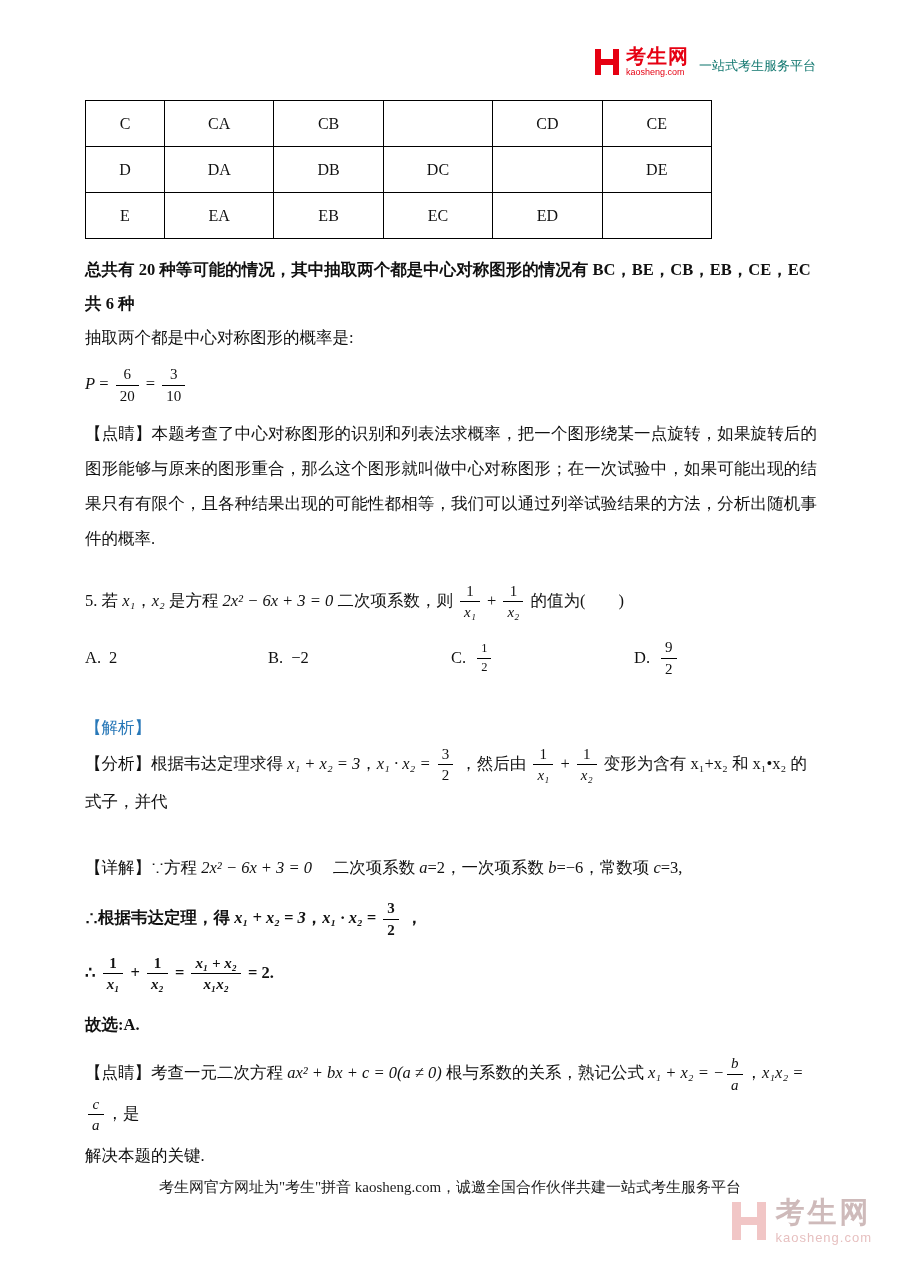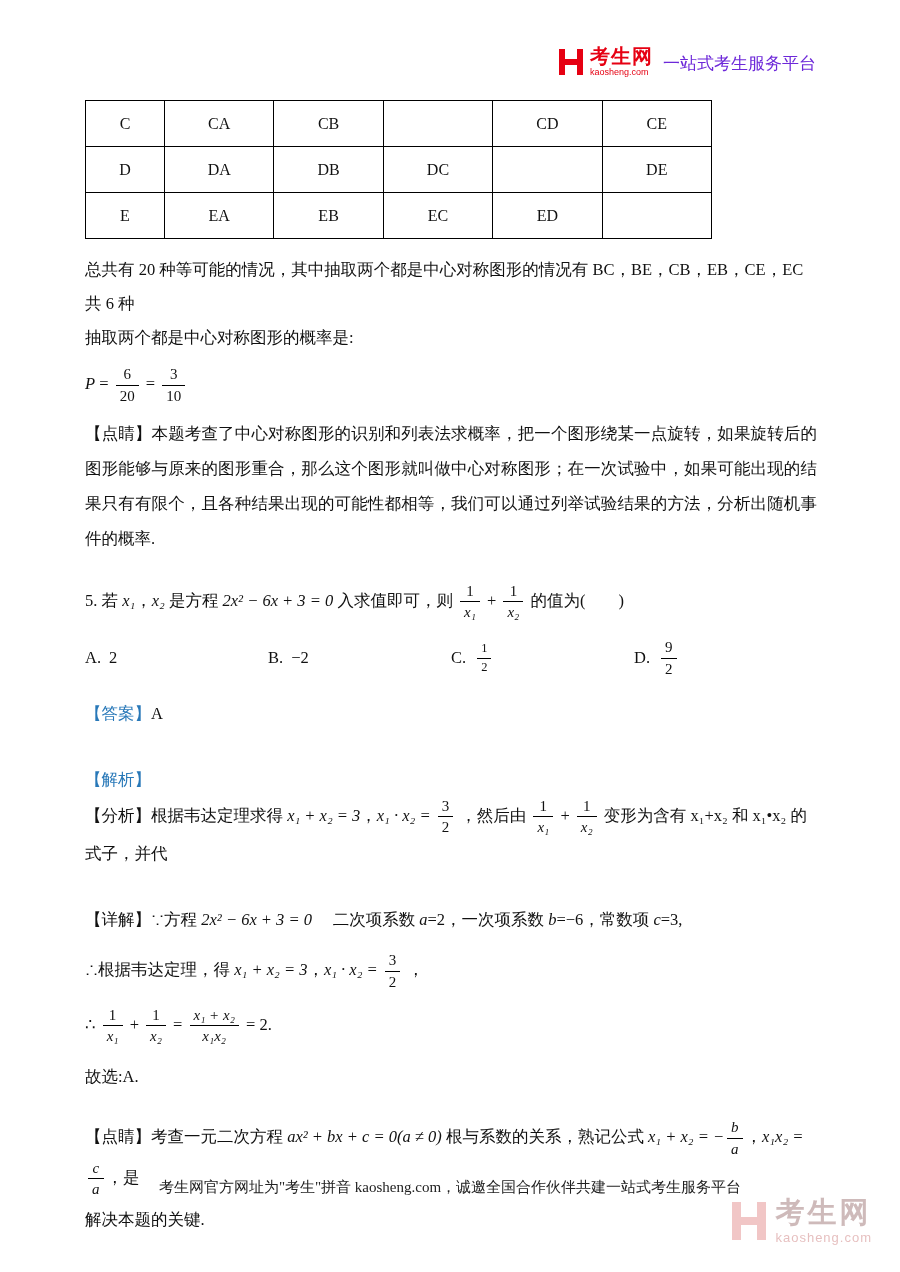--- a/index.html
+++ b/index.html
@@ -12,43 +12,43 @@
   
   .logo { position:absolute; top:46px; right:84px; display:flex; align-items:center; }
   .h-icon { position:relative; width:24px; height:26px; display:inline-block; margin-right:7px; }
   .hb { position:absolute; background:#e60012; }
   .hb1 { left:0; top:0; width:6px; height:26px; }
   .hb2 { right:0; top:0; width:6px; height:26px; }
   .hb3 { left:6px; top:10px; width:12px; height:6px; }
   .brand-col { display:flex; flex-direction:column; line-height:1; }
   .brand { font-family:"Liberation Sans",sans-serif; font-weight:bold; font-size:20px; color:#e60012; letter-spacing:1px; }
   .brand-domain { font-family:"Liberation Sans",sans-serif; font-size:9px; color:#e60012; margin-top:2px; }
-  .tagline { font-family:"Liberation Sans",sans-serif; font-size:17px; color:#6d28d9; margin-left:10px; align-self:flex-end; padding-bottom:2px; }
+  .tagline { font-family:"Liberation Sans",sans-serif; font-size:13px; color:#0f766e; margin-left:10px; align-self:flex-end; padding-bottom:2px; }
 
   
   .content { position:absolute; left:85px; top:100px; width:732px; font-size:16.5px; }
   .ans-table { border-collapse:collapse; width:627px; table-layout:fixed; }
   .ans-table td { border:1px solid #000; height:46px; text-align:center; font-size:16px; padding:0; }
   col.c0 { width:79px; }
 
   .line { line-height:34px; margin:0; }
   .para { line-height:35px; margin:0; text-align:justify; }
   .mi { font-style:italic; }
   .blue { color:#2878b8; }
 
   .frac { display:inline-block; vertical-align:middle; text-align:center; line-height:1.25; margin:0 3px; font-size:15px; }
   .fnum { display:block; border-bottom:1px solid #000; padding:0 4px 1px; }
   .fden { display:block; padding:1px 4px 0; }
   .frac.small { font-size:12.5px; }
 
   .options { display:flex; margin-top:16px; align-items:center; }
   .opt { flex:1; display:flex; align-items:center; gap:8px; }
 
-  .mt4{margin-top:4px;} .mt6{margin-top:6px;} .mt10{margin-top:10px;} .mt12{margin-top:24px;}
-  .mt14{margin-top:14px;} .mt16{margin-top:32px;} .mt18{margin-top:18px;} .mt20{} .mt26{margin-top:26px;}
+  .mt4{margin-top:4px;} .mt6{margin-top:6px;} .mt10{margin-top:10px;} .mt12{margin-top:12px;}
+  .mt14{margin-top:14px;font-weight:bold;} .mt16{margin-top:32px;} .mt18{margin-top:18px;} .mt20{} .mt26{margin-top:26px;}
 
   
   .footer { position:absolute; left:0; right:0; top:1178px; text-align:center; font-size:15px; color:#222; }
 
   
   .watermark { position:absolute; right:28px; top:1198px; display:flex; align-items:center; opacity:.8; }
   .wm-icon { position:relative; width:34px; height:38px; margin-right:9px; }
   .wm-icon .hb { background:#eeb9b9; }
   .wm-icon .hb1 { width:9px; height:38px; }
   .wm-icon .hb2 { width:9px; height:38px; }
@@ -126,21 +126,21 @@
     </p>
 
 
     <p class="para mt10"><span>【点睛】</span><span>本题考查了中心对称图形的识别和列表法求概率，把一个图形绕某一点旋转，如果旋转后的图形能够与原来的图形重合，那么这个图形就叫做中心对称图形；在一次试验中，如果可能出现的结果只有有限个，且各种结果出现的可能性都相等，我们可以通过列举试验结果的方法，分析出随机事件的概率.</span></p>
 
     <p class="line mt26">
       <span>5. 若</span>
       <span class="mi">x₁</span><span>，</span><span class="mi">x₂</span>
       <span>是方程</span>
       <span class="mi">2x² − 6x + 3 = 0</span>
-      <span>入求值即可，则</span>
+      <span>二次项系数，则</span>
       <span class="frac"><span class="fnum">1</span><span class="fden mi">x₁</span></span>
       <span>+</span>
       <span class="frac"><span class="fnum">1</span><span class="fden mi">x₂</span></span>
       <span>的值为(　　)</span>
     </p>
 
     <div class="options">
       <span class="opt">
           <span>A.</span>
           <span>2</span>
@@ -158,21 +158,20 @@
         </span>
       <span class="opt">
           <span>D.</span>
           <span class="frac">
             <span class="fnum">9</span>
             <span class="fden">2</span>
           </span>
         </span>
     </div>
 
-    <p class="line mt18"><span class="blue">【答案】</span><span>A</span></p>
     <p class="line mt16"><span class="blue">【解析】</span></p>
 
     <p class="line mt20">
       <span>【分析】</span><span>根据韦达定理求得</span>
       <span class="mi">x₁ + x₂ = 3</span><span>，</span><span class="mi">x₁ · x₂ =</span>
       <span class="frac"><span class="fnum">3</span><span class="fden">2</span></span>
       <span>，然后由</span>
       <span class="frac"><span class="fnum">1</span><span class="fden mi">x₁</span></span>
       <span>+</span>
       <span class="frac"><span class="fnum">1</span><span class="fden mi">x₂</span></span>

